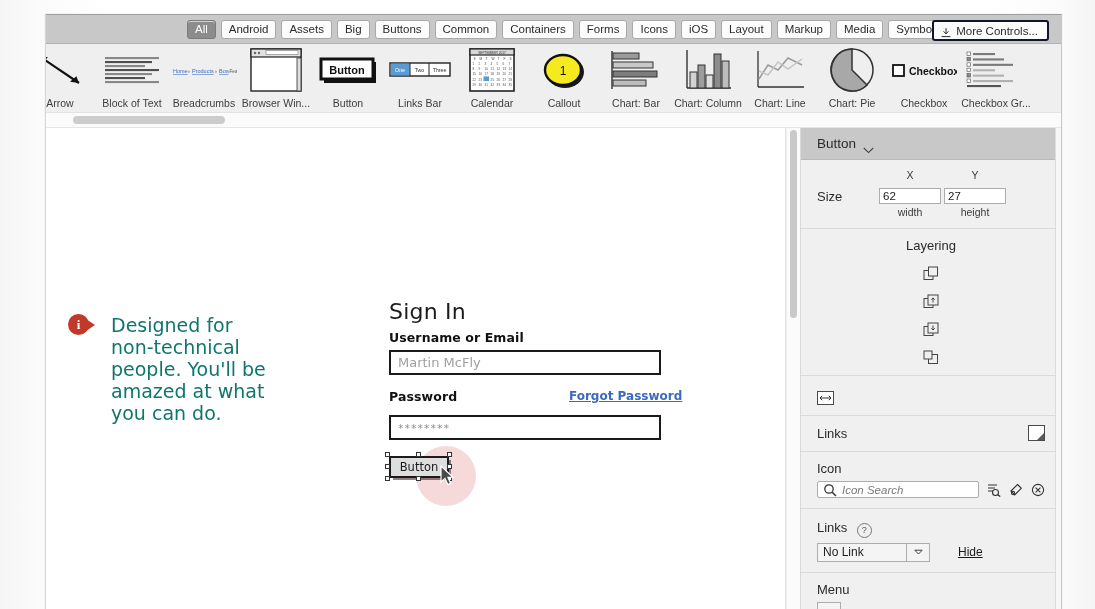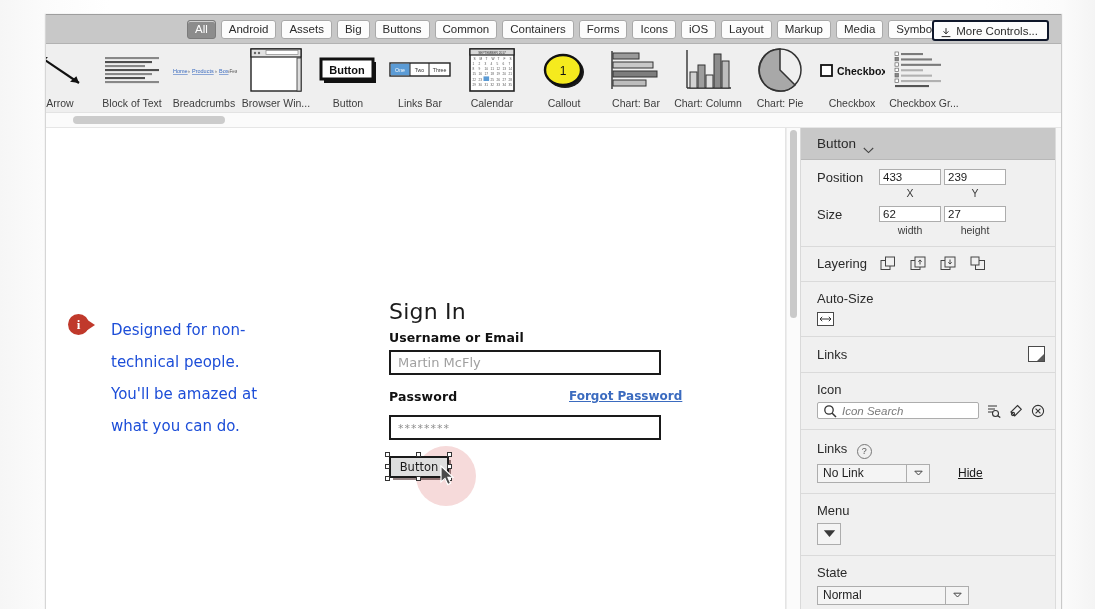--- a/index.html
+++ b/index.html
@@ -87,41 +87,41 @@
     box-shadow:3px 3px 0 -1px rgba(60,30,30,.55);
   }
   .handle{position:absolute;width:5px;height:5px;background:#ffffff;border:1px solid #333;box-sizing:border-box;}
   .ripple{position:absolute;left:370px;top:318px;width:60px;height:60px;border-radius:50%;background:#f6dada;}
   .cursor{position:absolute;left:394px;top:337px;width:16px;height:22px;}
 
   
   .anno{position:absolute;left:22px;top:186px;display:flex;align-items:flex-start;}
   .anno-badge{position:relative;width:21px;height:21px;border-radius:50%;background:#c0392b;color:#fff;font-size:13px;font-weight:bold;display:flex;align-items:center;justify-content:center;line-height:1;font-family:"Liberation Serif",serif;}
   .anno-badge:after{content:"";position:absolute;left:18px;top:5px;border-top:6px solid transparent;border-bottom:6px solid transparent;border-left:9px solid #c0392b;}
-  .anno-text{margin-left:22px;color:#1d4ed8;font-size:15px;line-height:32px;width:168px;}
+  .anno-text{margin-left:22px;color:#0f766e;font-size:19px;line-height:22px;width:168px;}
 
   
   .panel{width:260px;background:#f0f0f0;position:relative;}
   .panel-hd{
     height:31px;background:#c8c8c8;border-bottom:1px solid #b8b8b8;
     display:flex;align-items:center;padding-left:16px;gap:7px;
   }
   .panel-hd-title{font-size:13.5px;color:#2a2a2a;}
   .chev{width:11px;height:7px;}
   .sect{border-bottom:1px solid #dadada;padding:9px 16px 10px 16px;background:#f0f0f0;}
   .sect.nb{border-bottom:none;}
   .row{display:flex;align-items:center;margin-bottom:2px;}
   .row-label{font-size:13px;color:#2a2a2a;width:62px;flex:none;}
   .numbox{width:62px;height:16px;background:#ffffff;border:1px solid #adadad;box-sizing:border-box;font-size:11.5px;color:#1a1a1a;padding:0 3px;line-height:15px;}
   .numcap{font-size:10.5px;color:#3a3a3a;text-align:center;width:62px;}
   .caps{display:flex;margin-left:62px;gap:0px;}
   .caps .numcap:first-child{margin-right:3px;}
   .gap{width:3px;flex:none;}
   .sect-title{font-size:13px;color:#2a2a2a;}
-  .icrow{display:flex;align-items:center;gap:13px;}
+  .icrow{display:flex;align-items:center;gap:13px;flex-direction:column;}
   .layer-ic{width:17px;height:15px;}
   .autosize-ic{width:17px;height:14px;border:1px solid #4a4a4a;box-sizing:border-box;display:flex;align-items:center;justify-content:center;background:#fff;}
   .colorswatch{width:17px;height:16px;border:1px solid #4a4a4a;background:#fff;box-sizing:border-box;position:relative;}
   .colorswatch:after{content:"";position:absolute;right:0;bottom:0;border-left:7px solid transparent;border-bottom:7px solid #5a5a5a;}
   .iconsearch{display:flex;align-items:center;margin-top:5px;gap:8px;}
   .iconsearch-box{flex:1;height:17px;background:#fff;border:1px solid #adadad;border-radius:2px;display:flex;align-items:center;gap:5px;padding:0 5px;box-sizing:border-box;}
   .iconsearch-ph{font-size:11.5px;color:#7a7a7a;font-style:italic;}
   .mini-ic{width:14px;height:14px;flex:none;}
   .selbox{height:19px;background:#f4f4f4;border:1px solid #adadad;box-sizing:border-box;display:flex;align-items:center;position:relative;}
   .selbox .txt{font-size:12px;color:#1e1e1e;padding-left:5px;}
@@ -328,20 +328,31 @@
                 <rect x="15" y="17" width="7" height="23" fill="#9d9d9d" stroke="#333" stroke-width="1"></rect>
                 <rect x="23" y="27" width="7" height="13" fill="#e0e0e0" stroke="#333" stroke-width="1"></rect>
                 <rect x="31" y="6" width="7" height="34" fill="#8b8b8b" stroke="#333" stroke-width="1"></rect>
                 <rect x="39" y="13" width="7" height="27" fill="#bdbdbd" stroke="#333" stroke-width="1"></rect>
               </svg>
             </div>
             <div class="gal-label">Chart: Column</div>
           </div>
           <div class="gal-item">
             <div class="gal-thumb">
+              <svg width="52" height="42" viewBox="0 0 52 42">
+                <line x1="4" y1="2" x2="4" y2="38" stroke="#333" stroke-width="1.3"></line>
+                <line x1="4" y1="38" x2="50" y2="38" stroke="#333" stroke-width="1.3"></line>
+                <path d="M5 30 L14 16 L24 21 L34 9 L48 16" fill="none" stroke="#9a9a9a" stroke-width="1.5"></path>
+                <path d="M5 22 L14 26 L24 13 L34 20 L48 10" fill="none" stroke="#c4c4c4" stroke-width="1.5"></path>
+              </svg>
+            </div>
+            <div class="gal-label">Chart: Line</div>
+          </div>
+          <div class="gal-item">
+            <div class="gal-thumb">
               <svg width="46" height="46" viewBox="0 0 46 46">
                 <circle cx="23" cy="23" r="21" fill="#efefef" stroke="#333" stroke-width="1.5"></circle>
                 <path d="M23 23 L23 2 A21 21 0 1 0 38 38 Z" fill="#a8a8a8" stroke="#333" stroke-width="1.5"></path>
               </svg>
             </div>
             <div class="gal-label">Chart: Pie</div>
           </div>
           <div class="gal-item">
             <div class="gal-thumb">
               <svg width="66" height="20" viewBox="0 0 66 20">
@@ -430,26 +441,20 @@
         <div class="panel-hd">
           <span class="panel-hd-title">Button</span>
           <span class="chev">
             <svg viewBox="0 0 11 7" width="11" height="7">
                 <path d="M0.8 1 L5.5 5.6 L10.2 1" stroke="#444" stroke-width="1.1" fill="none"></path>
               </svg>
           </span>
         </div>
 
         <div class="sect">
-          <div class="row">
-            <div class="row-label">Position</div>
-            <div class="numbox">433</div>
-            <div class="gap"></div>
-            <div class="numbox">239</div>
-          </div>
           <div class="caps">
             <div class="numcap">X</div>
             <div class="numcap">Y</div>
           </div>
           <div class="row" style="margin-top:7px;">
             <div class="row-label">Size</div>
             <div class="numbox">62</div>
             <div class="gap"></div>
             <div class="numbox">27</div>
           </div>
@@ -485,21 +490,20 @@
             <span class="layer-ic">
               <svg viewBox="0 0 17 15" width="17" height="15">
                   <rect x="5.5" y="4.5" width="9" height="9" fill="none" stroke="#444"></rect>
                   <rect x="1" y="1" width="8" height="8" fill="#f0f0f0" stroke="#444"></rect>
                 </svg>
             </span>
           </div>
         </div>
 
         <div class="sect">
-          <div class="sect-title">Auto-Size</div>
           <div class="autosize-ic" style="margin-top:6px;">
             <svg viewBox="0 0 13 8" width="13" height="8">
                 <path d="M1 4h11M1 4l2.2-2.2M1 4l2.2 2.2M12 4l-2.2-2.2M12 4l-2.2 2.2" stroke="#333" stroke-width="1" fill="none"></path>
               </svg>
           </div>
         </div>
 
         <div class="sect">
           <div class="row" style="margin:0;justify-content:space-between;align-items:center;">
             <span class="sect-title">Links</span>

